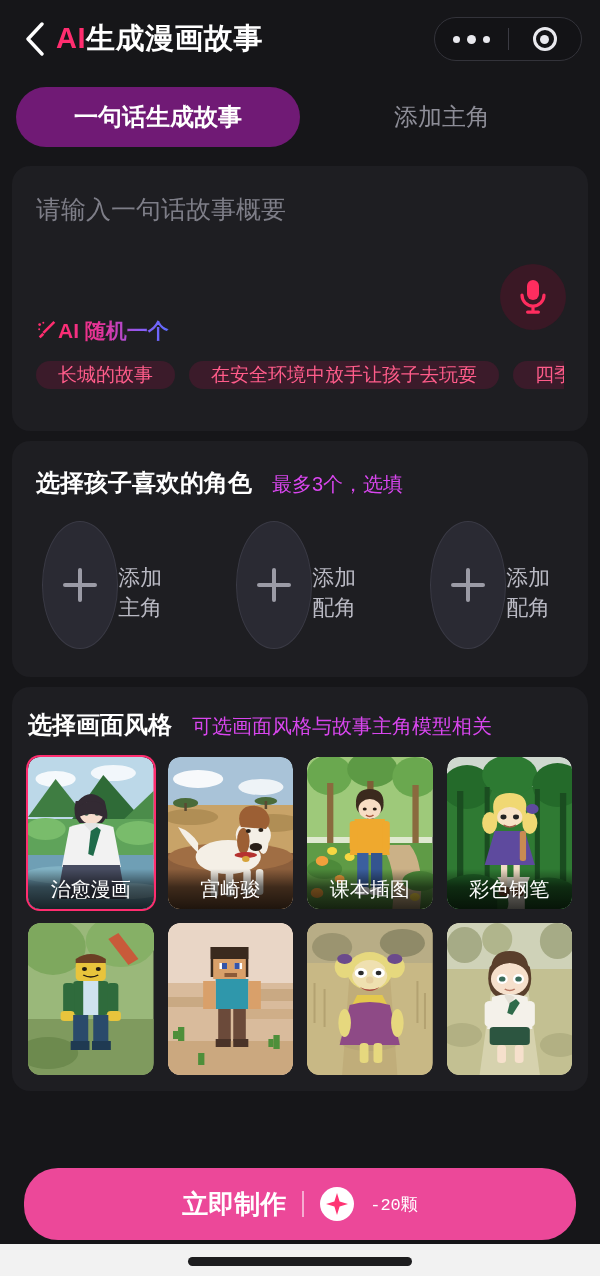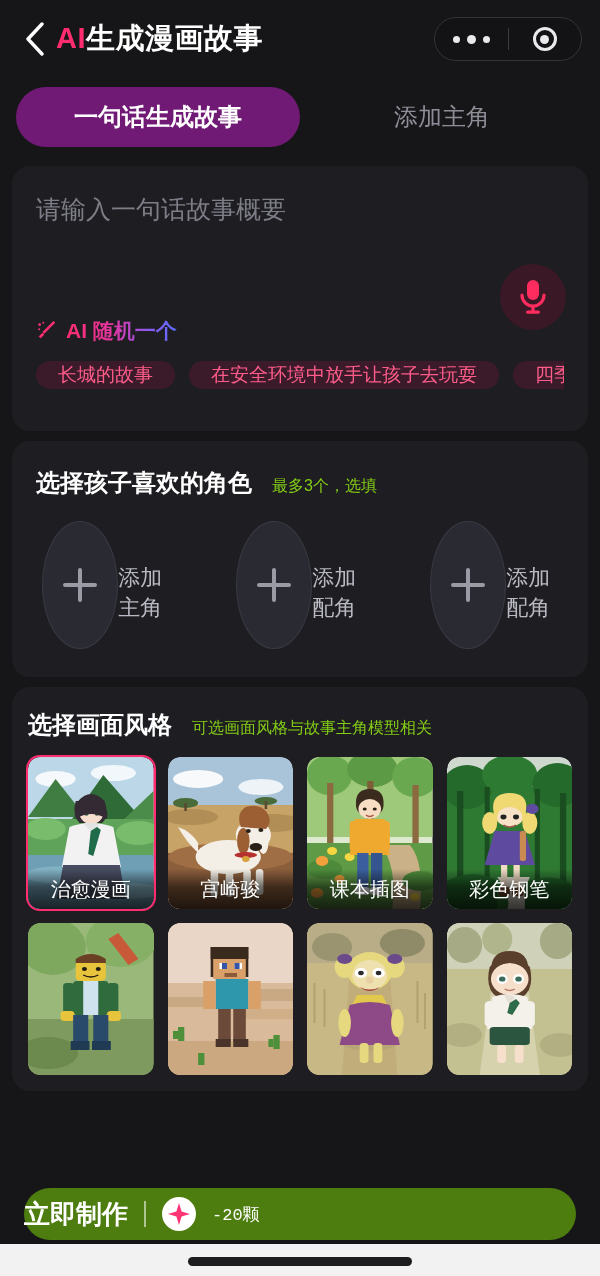--- a/index.html
+++ b/index.html
@@ -49,40 +49,40 @@
   .card { margin:10px 12px 0; background:#1e1e22; border-radius:18px; }
 
   
   .input-card { padding:26px 24px 22px; position:relative; min-height:265px; }
   .placeholder { font-size:25px; color:#7e7e88; line-height:1.4; }
   .mic-btn {
     position:absolute; right:22px; top:98px;
     width:66px; height:66px; border-radius:50%;
     background:#3a1825; display:flex; align-items:center; justify-content:center; cursor:pointer;
   }
-  .ai-random { display:flex; align-items:center; gap:8px; margin-top:90px; cursor:pointer; }
+  .ai-random { display:flex; align-items:center; gap:0; margin-top:90px; cursor:pointer; }
   .ai-random .wand { width:22px; height:22px; display:block; }
   .ai-random .txt {
     font-size:21px; font-weight:bold;
     background:linear-gradient(90deg,#ff2d6f 0%,#e0359f 42%,#8b5cf6 75%,#5b6cff 100%);
     -webkit-background-clip:text; background-clip:text; color:transparent;
     white-space:nowrap;
   }
   .chips { display:flex; gap:14px; margin-top:16px; overflow:hidden; }
   .chip {
     flex:0 0 auto; height:28px; padding:0 22px; border-radius:22px;
     background:#3b1b2a; color:#ff5c8a; font-size:19px;
     display:flex; align-items:center; white-space:nowrap; cursor:pointer;
   }
 
   
   .roles-card { padding:26px 24px 28px; }
   .sec-head { display:flex; align-items:baseline; gap:20px; }
   .sec-title { font-size:24px; font-weight:bold; color:#ffffff; }
-  .sec-sub { font-size:16px; color:#84cc16; }
+  .sec-sub { font-size:20px; color:#d946ef; }
   .roles { display:flex; justify-content:space-between; margin-top:22px; padding:0 6px; }
   .role { width:128px; display:flex; flex-direction:row; align-items:center; cursor:pointer; }
   .role-circle {
     width:128px; height:128px; border-radius:50%;
     background:#2a2a33; border:1px solid #3a3a45;
     display:flex; align-items:center; justify-content:center;
   }
   .plus { position:relative; width:34px; height:34px; }
   .plus:before, .plus:after { content:""; position:absolute; background:#9b9ba6; border-radius:2px; }
   .plus:before { left:0; top:15px; width:34px; height:4px; }
@@ -106,22 +106,22 @@
   }
   .style-row2 { display:grid; grid-template-columns:repeat(4,1fr); gap:14px; margin-top:14px; }
   .style-row2 .frame { height:152px; }
 
   
   .bottom-bar {
     position:absolute; left:0; right:0; bottom:36px;
     padding:0 24px;
   }
   .cta {
-    height:52px; border-radius:34px; background:#4d7c0f;
-    display:flex; align-items:center; gap:16px; cursor:pointer;
+    height:72px; border-radius:34px; background:#ec4899;
+    display:flex; align-items:center; justify-content:center; gap:16px; cursor:pointer;
   }
   .cta-text { font-size:26px; font-weight:bold; color:#ffffff; }
   .cta-sep { width:2px; height:26px; background:rgba(255,255,255,0.55); }
   .cta-badge {
     width:34px; height:34px; border-radius:50%; background:#ffffff;
     display:flex; align-items:center; justify-content:center;
   }
   .cta-cost { font-size:17px; color:#ffffff; font-weight:500;font-family:Liberation Mono, monospace; }
   .home-indicator-area { position:absolute; left:0; right:0; bottom:0; height:32px; background:#f2f2f2; }
   .home-indicator { position:absolute; left:50%; transform:translateX(-50%); bottom:10px; width:224px; height:9px; border-radius:5px; background:#1d1d1f; }

